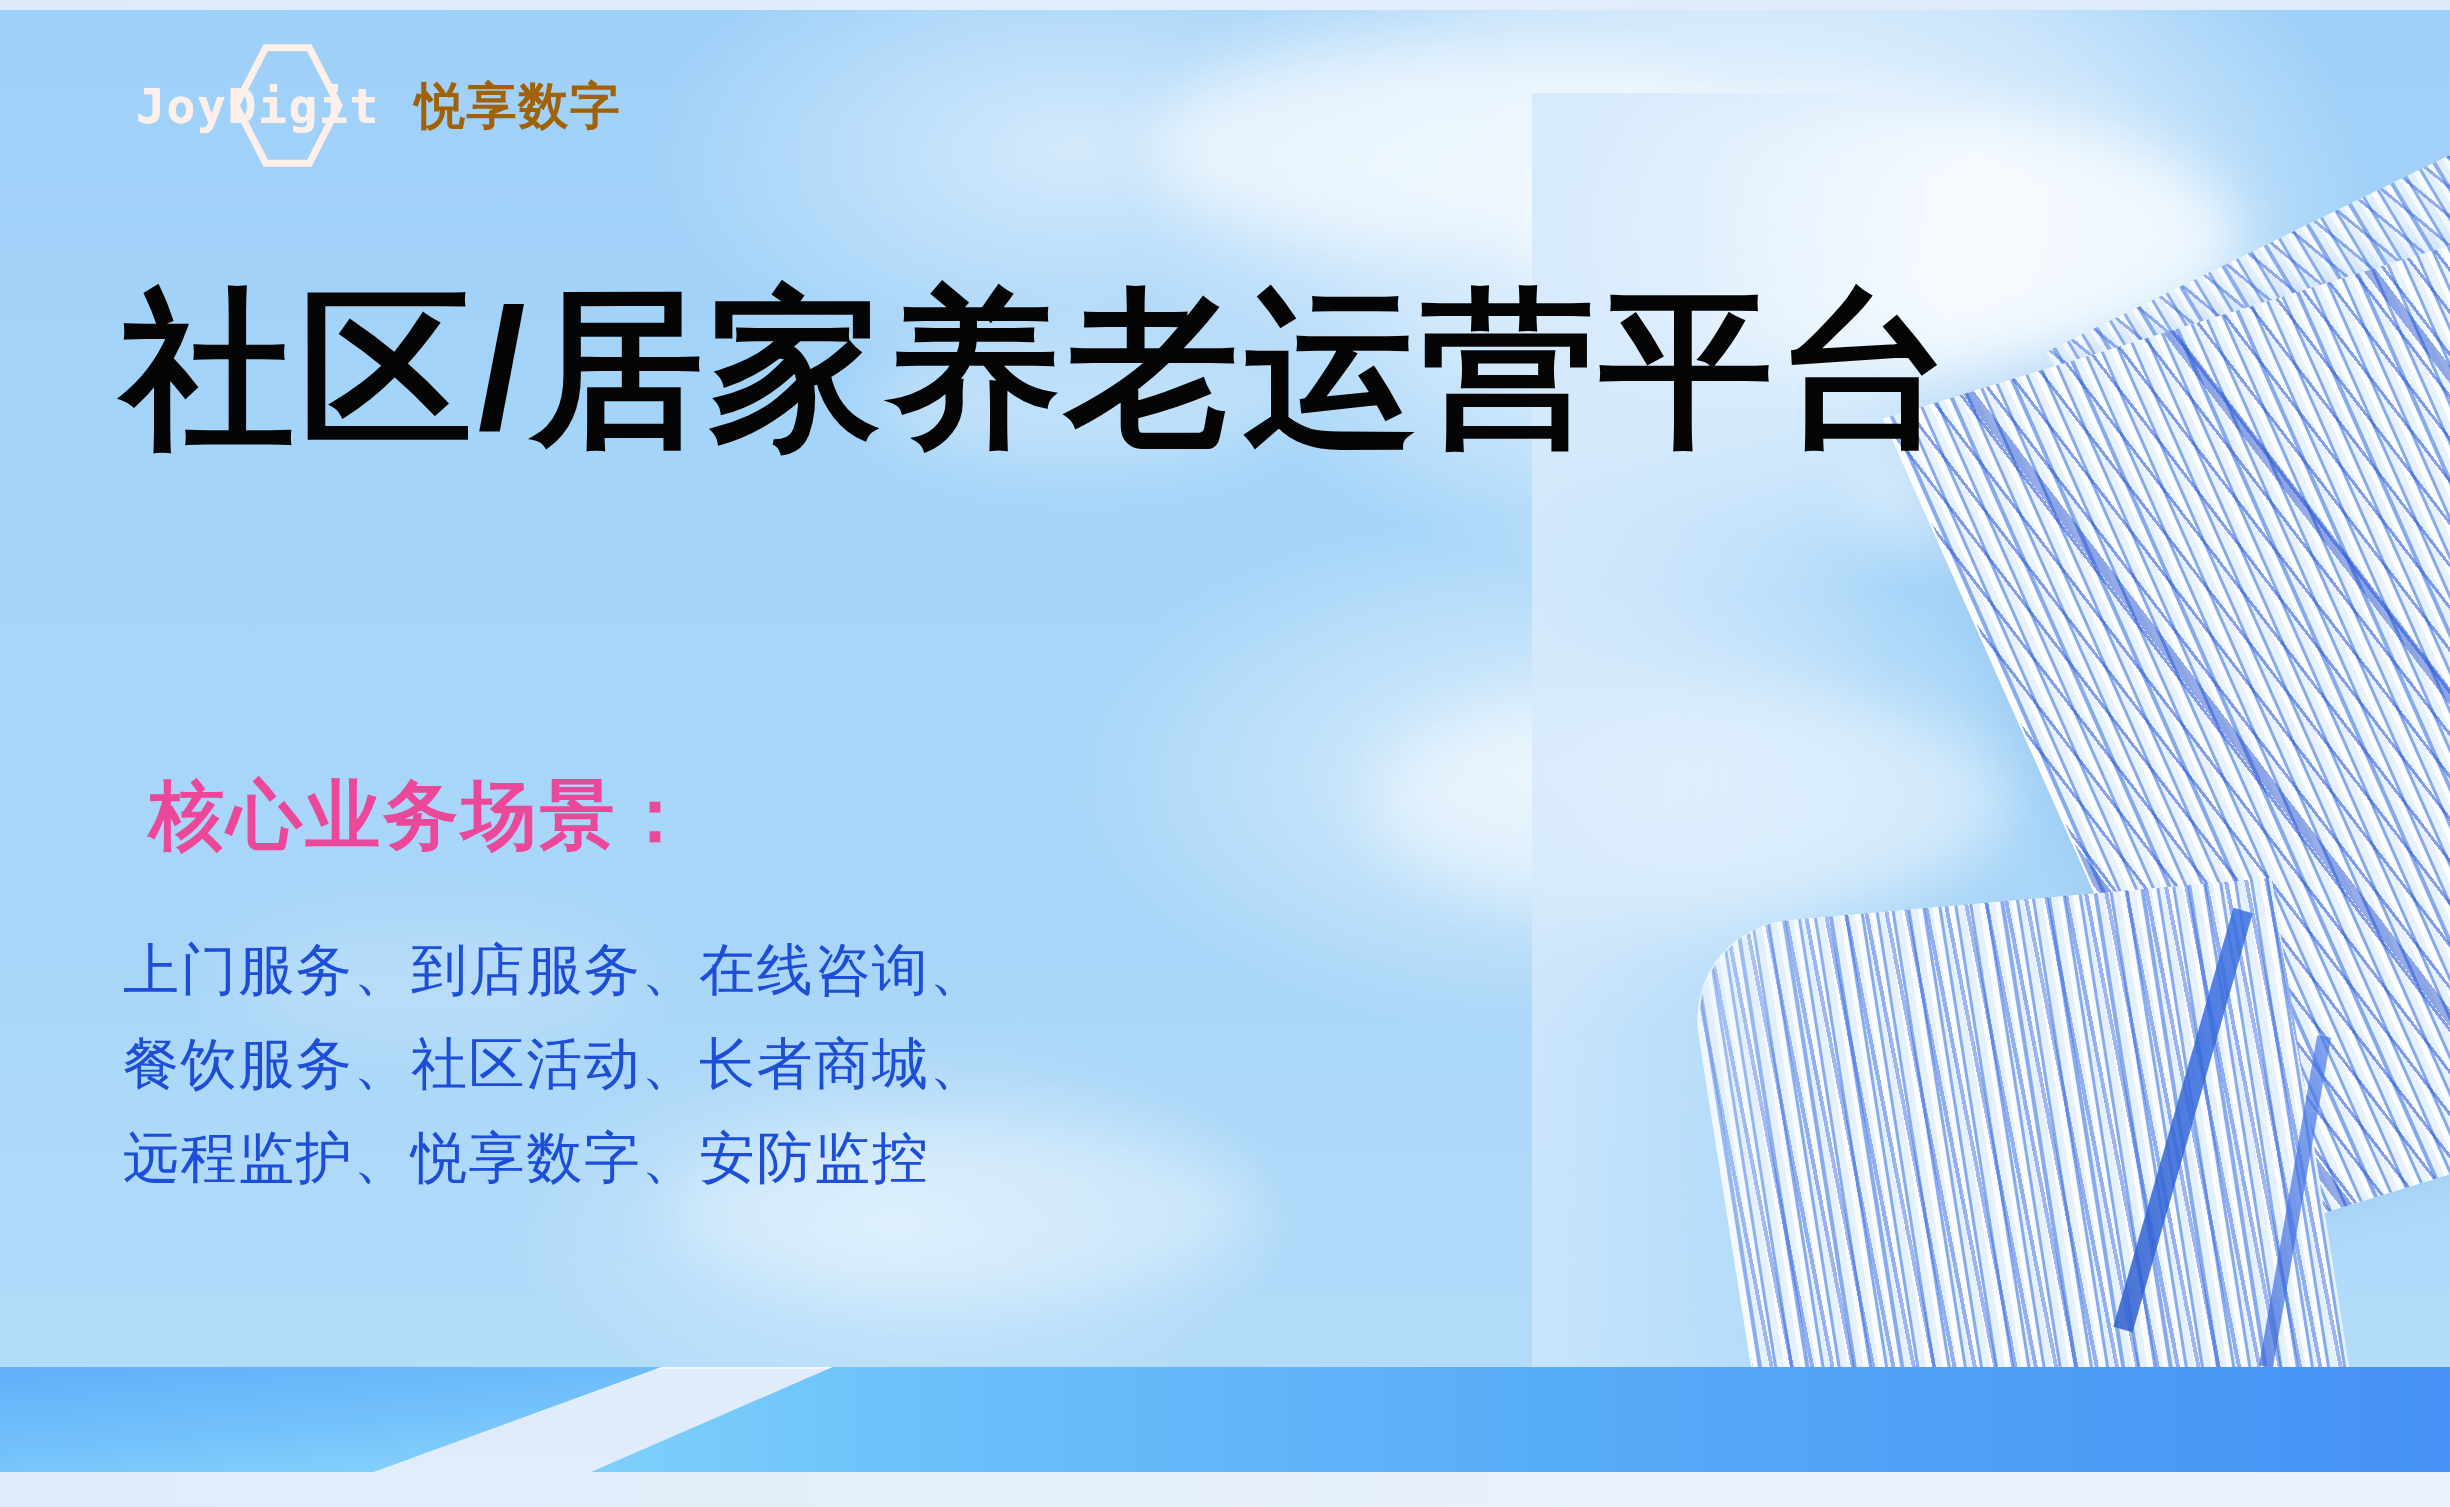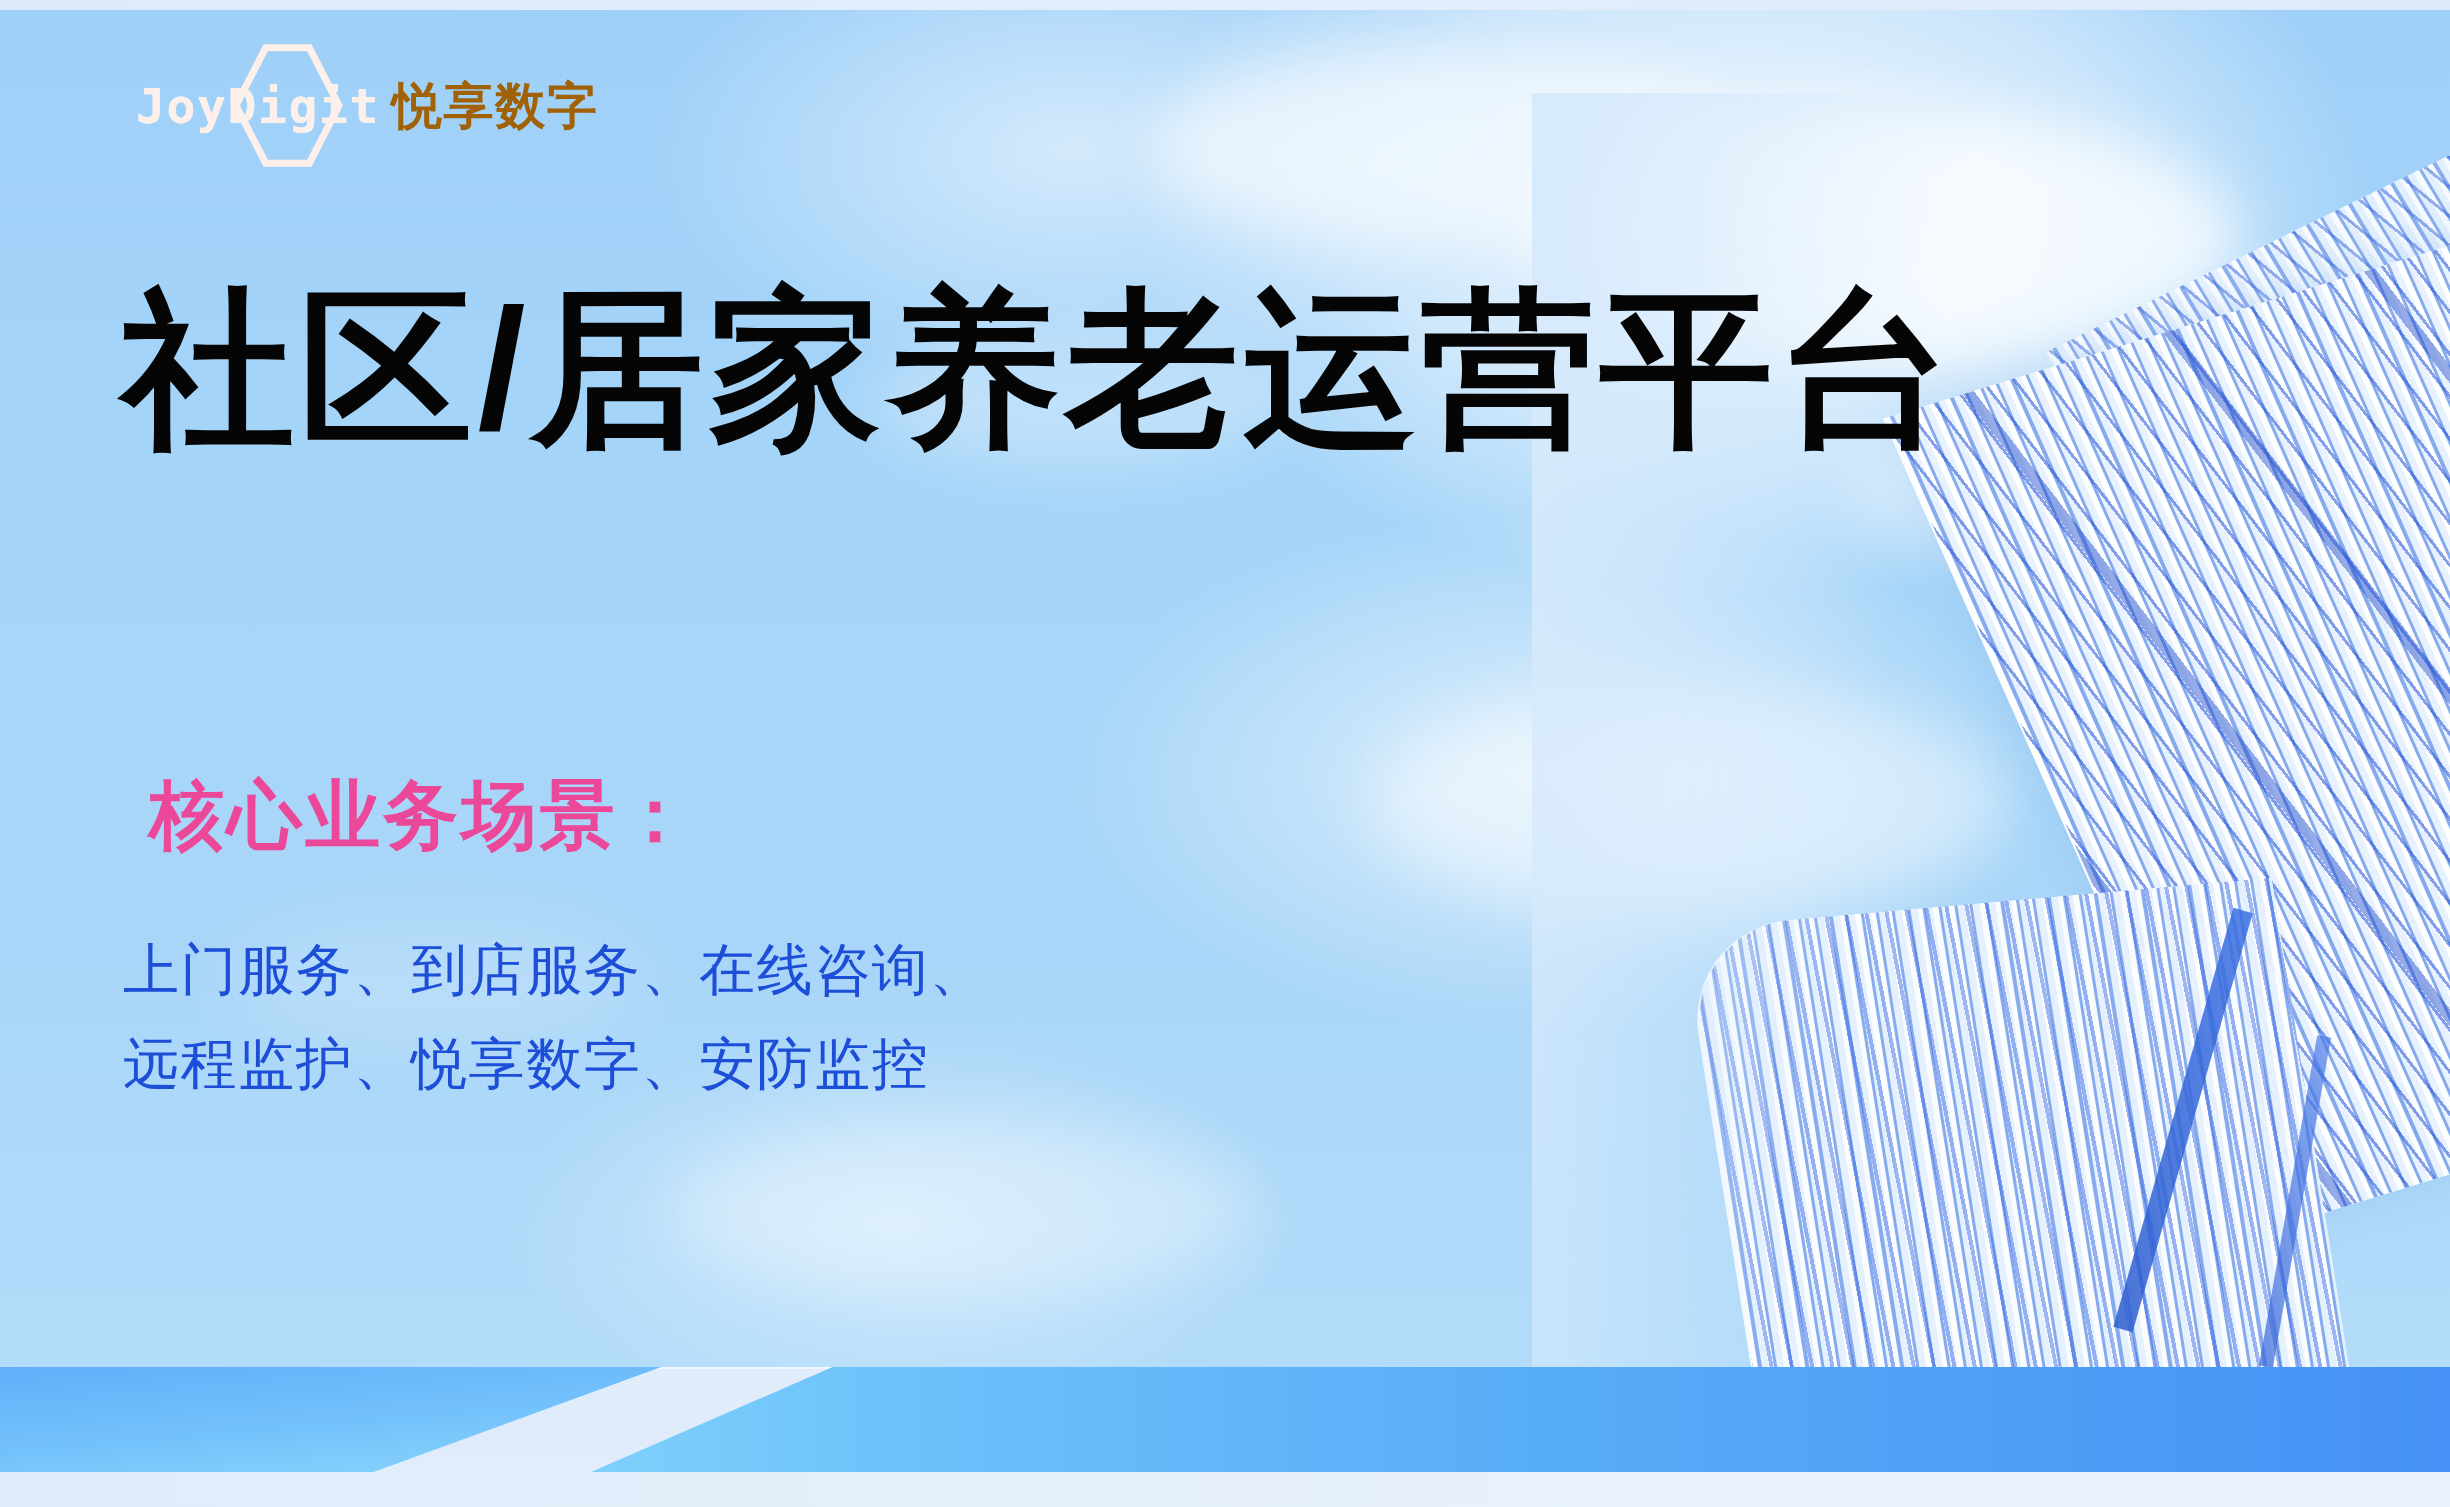--- a/index.html
+++ b/index.html
@@ -129,21 +129,21 @@
   }
   
   .photo-fade {
     position:absolute; right:0; top:0; width:918px; height:1276px;
     background:linear-gradient(100deg, rgba(214,234,252,1) 0%, rgba(214,234,252,.72) 16%, rgba(214,234,252,0) 40%);
   }
 
   
   .logo {
     position:absolute; left:136px; top:70px;
-    display:flex; align-items:center; gap:12px;
+    display:flex; align-items:center; gap:35px;
     height:72px;
   }
   .logo-hex {
     position:absolute; left:86px; top:-30px;
     width:131px; height:131px;
   }
   .logo-hex svg { display:block; }
   .logo-mark {
     position:relative; z-index:2;
     font-family:"DejaVu Sans Mono", monospace;
@@ -259,20 +259,21 @@
     <span class="logo-mark">JoyDigit</span>
     <span class="logo-cn">悦享数字</span>
   </div>
 
   <h1 class="title">社区/居家养老运营平台</h1>
 
   <h2 class="section-heading">核心业务场景：</h2>
 
   <div class="body-lines">
     <span class="ln">上门服务、到店服务、在线咨询、</span>
+    <span class="ln">餐饮服务、社区活动、长者商城、</span>
     <span class="ln">远程监护、悦享数字、安防监控</span>
   </div>
 
   <div class="bottom-band">
     <div class="band-hairline"></div>
     <div class="band-blue-left"></div>
     <div class="band-blue-main"></div>
     <div class="band-bottom-strip"></div>
   </div>
 

